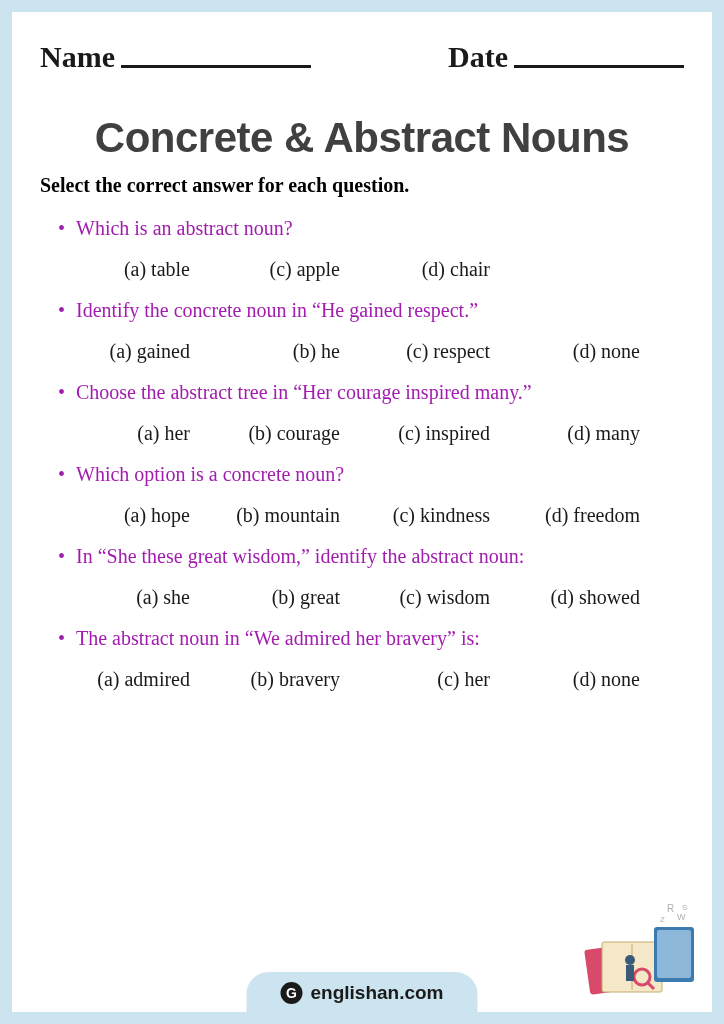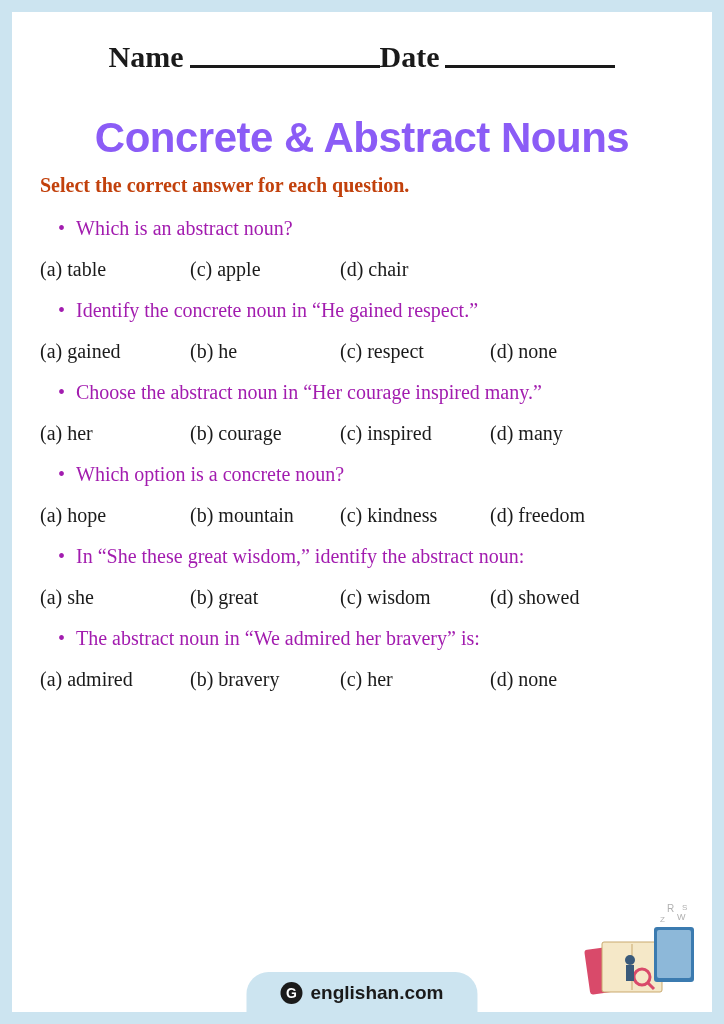--- a/index.html
+++ b/index.html
@@ -13,21 +13,21 @@
     }
     .page {
       background: white;
       width: 100%;
       height: 100%;
       padding: 28px 28px 0 28px;
       position: relative;
     }
     .header-row {
       display: flex;
-      justify-content: center;
+      justify-content: space-between;
       margin-bottom: 40px;
     }
     .header-field {
       display: flex;
       align-items: flex-end;
       font-family: Georgia, serif;
       font-weight: bold;
       font-size: 30px;
       color: #1a1a1a;
     }
@@ -36,29 +36,29 @@
       display: inline-block;
       margin-left: 6px;
       margin-bottom: 6px;
     }
     .name-line { width: 190px; }
     .date-line { width: 170px; }
     .title {
       font-family: Arial, Helvetica, sans-serif;
       font-weight: 900;
       font-size: 42px;
-      color: #8b5cf6;
+      color: #404040;
       text-align: center;
       margin-bottom: 12px;
       letter-spacing: -0.5px;
     }
     .instructions {
       font-weight: bold;
       font-size: 20px;
-      color: #c2410c;
+      color: #000000;
       margin-bottom: 20px;
     }
     .question-block {
       margin-bottom: 18px;
     }
     .question-text {
       font-size: 20px;
       color: #a21caf;
       margin-bottom: 18px;
       padding-left: 36px;
@@ -72,20 +72,21 @@
     }
     .options-row {
       display: flex;
       font-size: 20px;
       color: #1a1a1a;
       padding-left: 0;
     }
     .option {
       width: 150px;
       white-space: nowrap;
+      text-align: right;
     }
     .footer {
       position: absolute;
       bottom: 0;
       left: 50%;
       transform: translateX(-50%);
       background: #cce4f0;
       border-radius: 22px 22px 0 0;
       padding: 10px 34px 8px 34px;
       display: flex;
@@ -146,21 +147,21 @@
       <div class="question-block">
         <div class="question-text">Identify the concrete noun in “He gained respect.”</div>
         <div class="options-row">
           <div class="option">(a) gained</div>
           <div class="option">(b) he</div>
           <div class="option">(c) respect</div>
           <div class="option">(d) none</div>
         </div>
       </div>
       <div class="question-block">
-        <div class="question-text">Choose the abstract noun in “Her courage inspired many.”</div>
+        <div class="question-text">Choose the abstract tree in “Her courage inspired many.”</div>
         <div class="options-row">
           <div class="option">(a) her</div>
           <div class="option">(b) courage</div>
           <div class="option">(c) inspired</div>
           <div class="option">(d) many</div>
         </div>
       </div>
       <div class="question-block">
         <div class="question-text">Which option is a concrete noun?</div>
         <div class="options-row">

